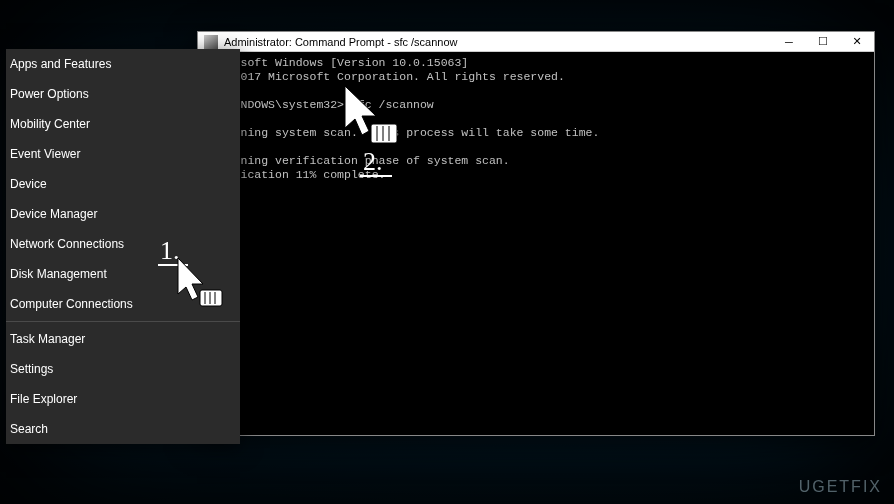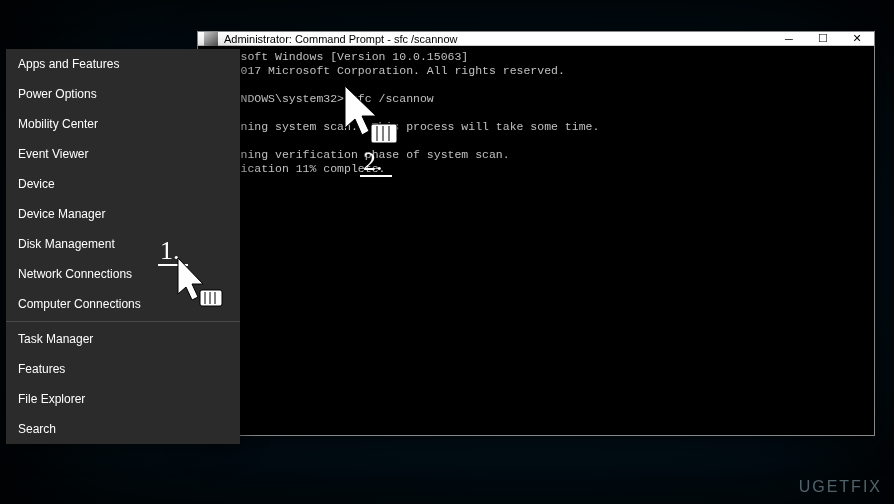--- a/index.html
+++ b/index.html
@@ -22,21 +22,21 @@
   position: absolute;
   left: 6px;
   top: 49px;
   width: 234px;
   background: #2b2b2b;
   color: #fff;
   font-size: 12px;
   box-shadow: 0 4px 20px rgba(0,0,0,0.6);
 }
 .context-menu .item {
-  padding: 8px 12px;
+  padding: 8px 4px;
   cursor: default;
   display: flex;
   align-items: center;
   justify-content: space-between;
 }
 .context-menu .item.hover,
 .context-menu .item:hover {
   background: #4b4b4b;
 }
 .context-menu .sep {
@@ -52,21 +52,21 @@
   height: 405px;
   background: #000;
   border: 1px solid #888;
   display: flex;
   flex-direction: column;
   box-shadow: 0 6px 28px rgba(0,0,0,0.7);
 }
 .cmd-titlebar {
   background: #fff;
   color: #000;
-  height: 14px;
+  height: 20px;
   display: flex;
   align-items: center;
   font-size: 11px;
   padding-left: 6px;
   border-bottom: 1px solid #ccc;
 }
 .cmd-titlebar .icon {
   width: 14px;
   height: 14px;
   background: linear-gradient(135deg,#ccc 0%,#555 100%);
@@ -163,34 +163,34 @@
     <div class="item">
       <span>Event Viewer</span>
     </div>
     <div class="item">
       <span>Device</span>
     </div>
     <div class="item">
       <span>Device Manager</span>
     </div>
     <div class="item">
+      <span>Network Connections</span>
+    </div>
+    <div class="item">
       <span>Disk Management</span>
     </div>
     <div class="item">
-      <span>Network Connections</span>
-    </div>
-    <div class="item">
       <span>Computer Connections</span>
     </div>
     <div class="sep"></div>
     <div class="item">
       <span>Task Manager</span>
     </div>
     <div class="item">
-      <span>Features</span>
+      <span>Settings</span>
     </div>
     <div class="item">
       <span>File Explorer</span>
     </div>
     <div class="item">
       <span>Search</span>
     </div>
   </div>
 
 <div class="anno-label" style="left:160px; top:236px;">1.</div>

